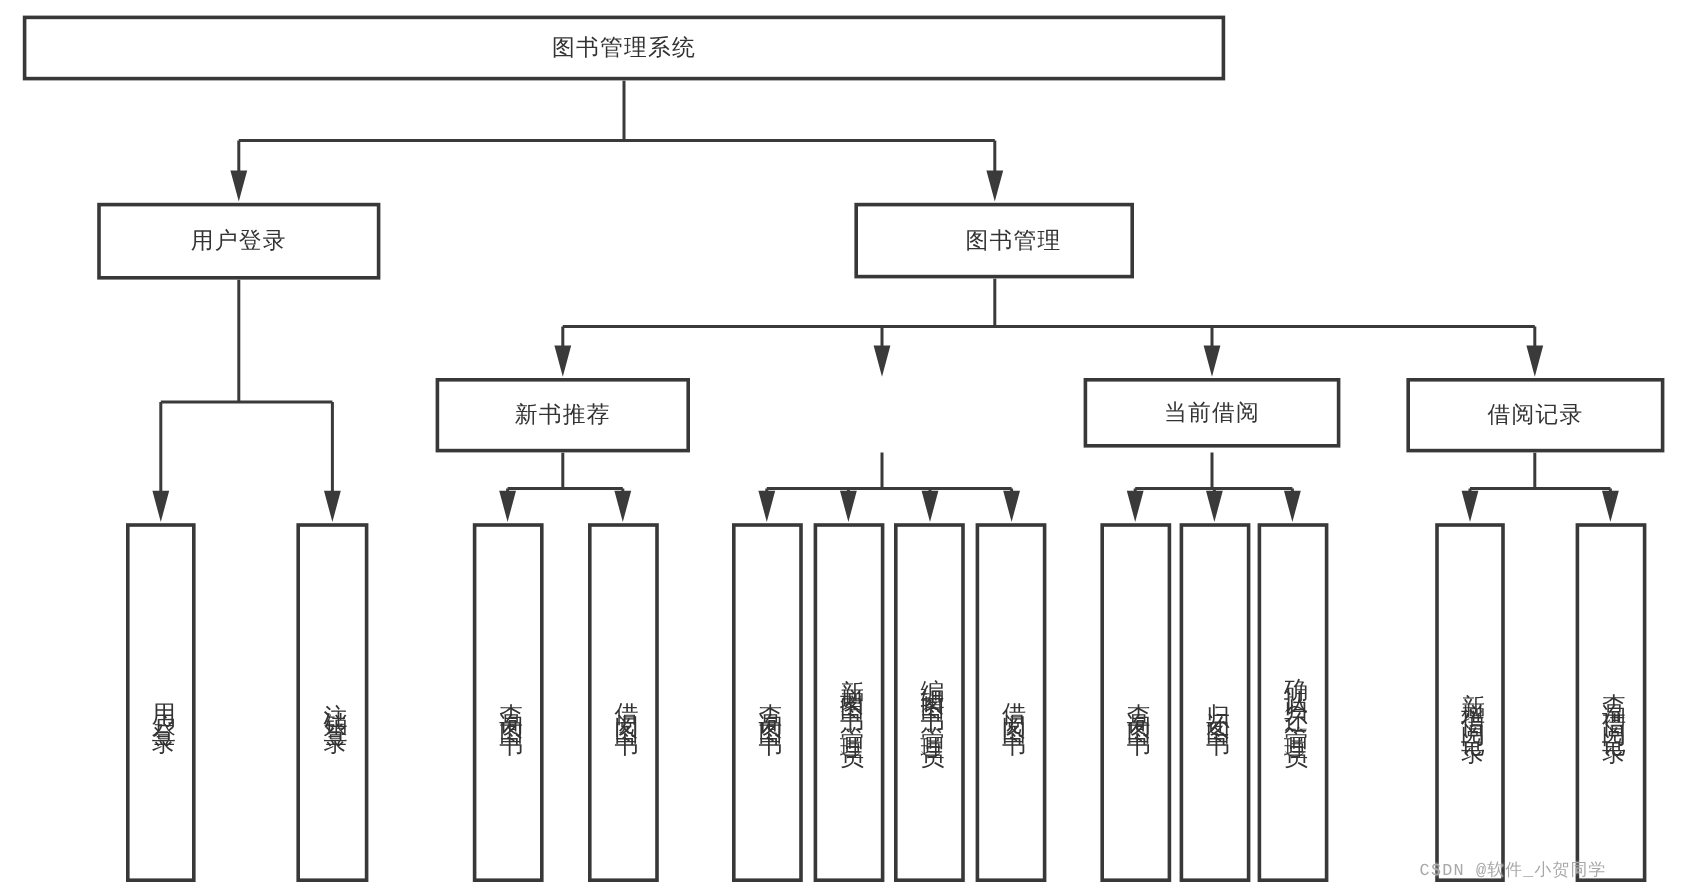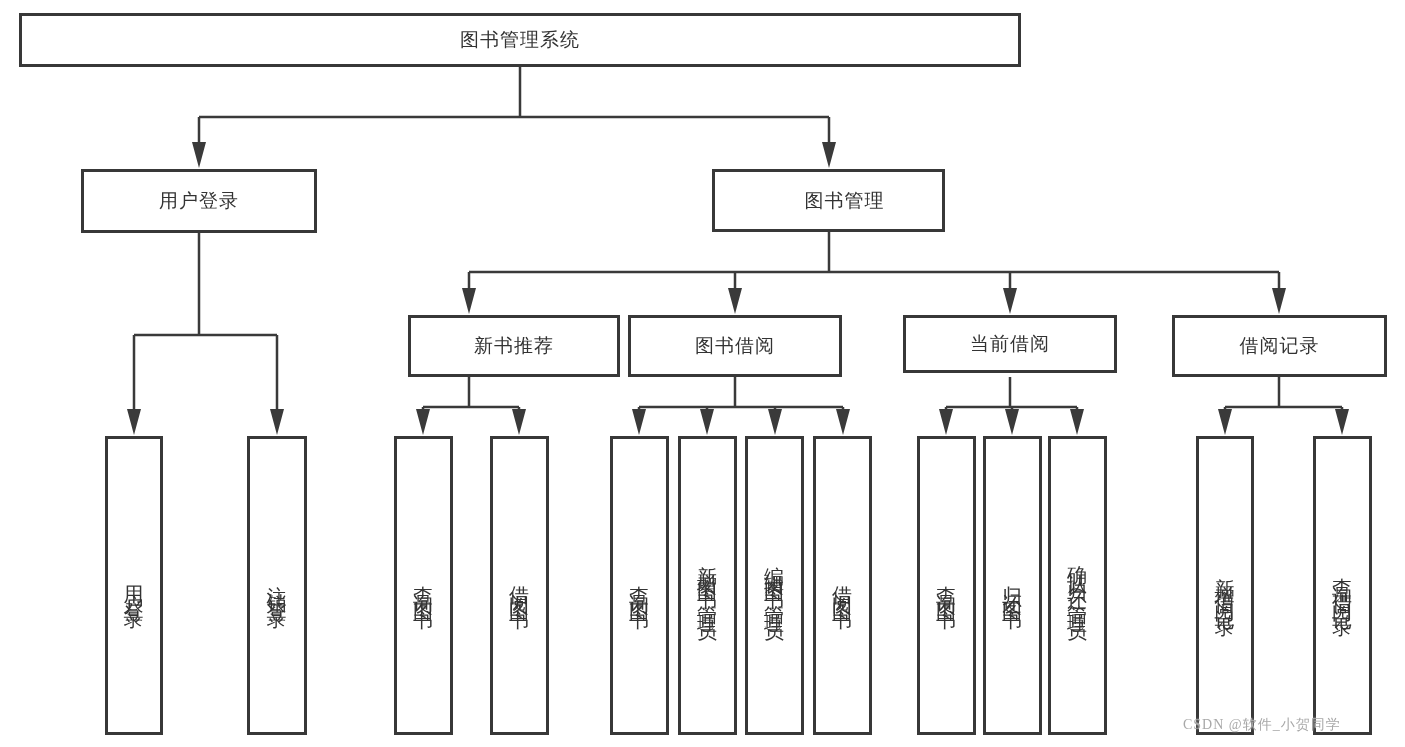--- a/index.html
+++ b/index.html
@@ -5,21 +5,21 @@
   html, body {
     margin: 0;
     padding: 0;
     background: #ffffff;
   }
   #stage {
     position: relative;
     width: 1405px;
     height: 747px;
     background: #ffffff;
-    font-family: Liberation Serif, serif;
+    font-family: Liberation Mono, monospace;
     overflow: hidden;
   }
   #connectors {
     position: absolute;
     left: 0;
     top: 0;
     pointer-events: none;
   }
   .node {
     position: absolute;
@@ -39,21 +39,21 @@
     writing-mode: vertical-rl;
     text-orientation: mixed;
     font-size: 20px;
     letter-spacing: 8px;
     line-height: 1;
   }
   
   #root          { left: 19px;   top: 13px;  width: 1002px; height: 54px; }
   #user-login    { left: 81px;   top: 169px; width: 236px;  height: 64px; }
   #book-mgmt     { left: 712px;  top: 169px; width: 233px;  height: 63px; padding-left: 32px; }
-  #new-book-rec  { left: 363px;  top: 315px; width: 212px;  height: 62px; margin-left: 45px; }
+  #new-book-rec  { left: 363px;  top: 315px; width: 212px;  height: 62px; }
   #book-borrow   { left: 628px;  top: 315px; width: 214px;  height: 62px; }
   #current-borrow{ left: 903px;  top: 315px; width: 214px;  height: 58px; }
   #borrow-record { left: 1172px; top: 315px; width: 215px;  height: 62px; }
   
   .leaf { top: 436px; height: 299px; }
   #leaf-user-login { left: 105px;  width: 58px; }
   #leaf-logout     { left: 247px;  width: 60px; }
   #rec-query       { left: 394px;  width: 59px; }
   #rec-borrow      { left: 490px;  width: 59px; }
   #bb-query        { left: 610px;  width: 59px; }
@@ -102,21 +102,20 @@
              M1070 409 H1084 L1077 435 Z
              M1218 409 H1232 L1225 435 Z  M1335 409 H1349 L1342 435 Z" fill="#3a3a3a" stroke="none"></path>
   </svg>
 
   <div class="node" id="root">图书管理系统</div>
 
   <div class="node" id="user-login">用户登录</div>
   <div class="node" id="book-mgmt">图书管理</div>
 
   <div class="node" id="new-book-rec">新书推荐</div>
-  <div class="node" id="book-borrow">图书借阅</div>
   <div class="node" id="current-borrow">当前借阅</div>
   <div class="node" id="borrow-record">借阅记录</div>
 
   <div class="node vnode leaf" id="leaf-user-login">用户登录</div>
   <div class="node vnode leaf" id="leaf-logout">注销登录</div>
 
   <div class="node vnode leaf" id="rec-query">查询图书</div>
   <div class="node vnode leaf" id="rec-borrow">借阅图书</div>
 
   <div class="node vnode leaf" id="bb-query">查询图书</div>

